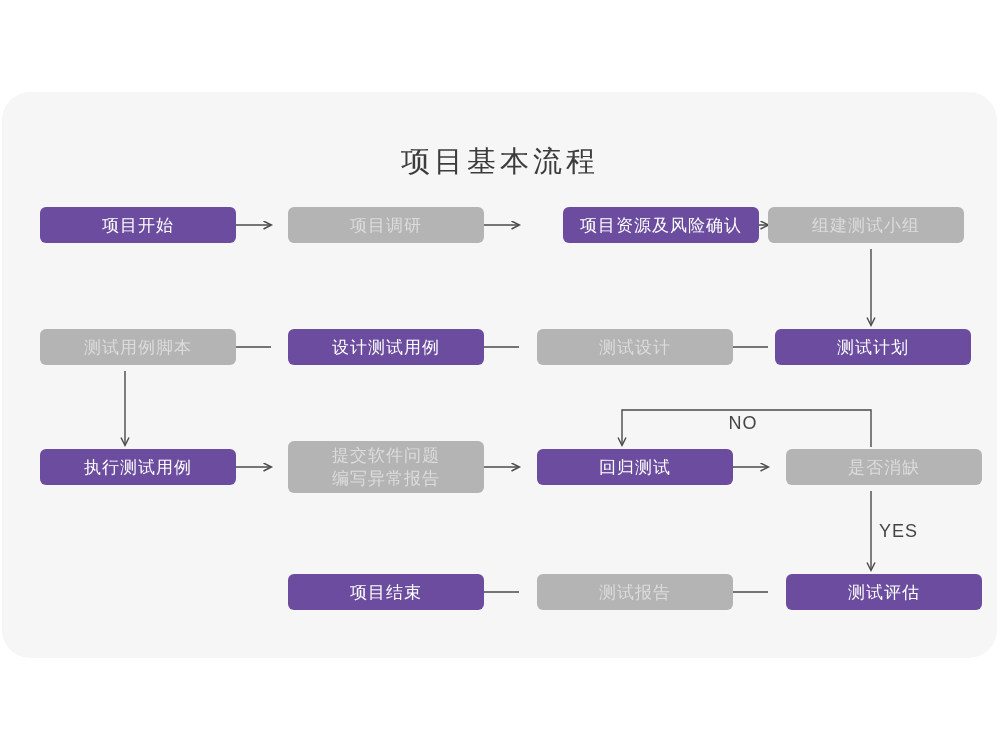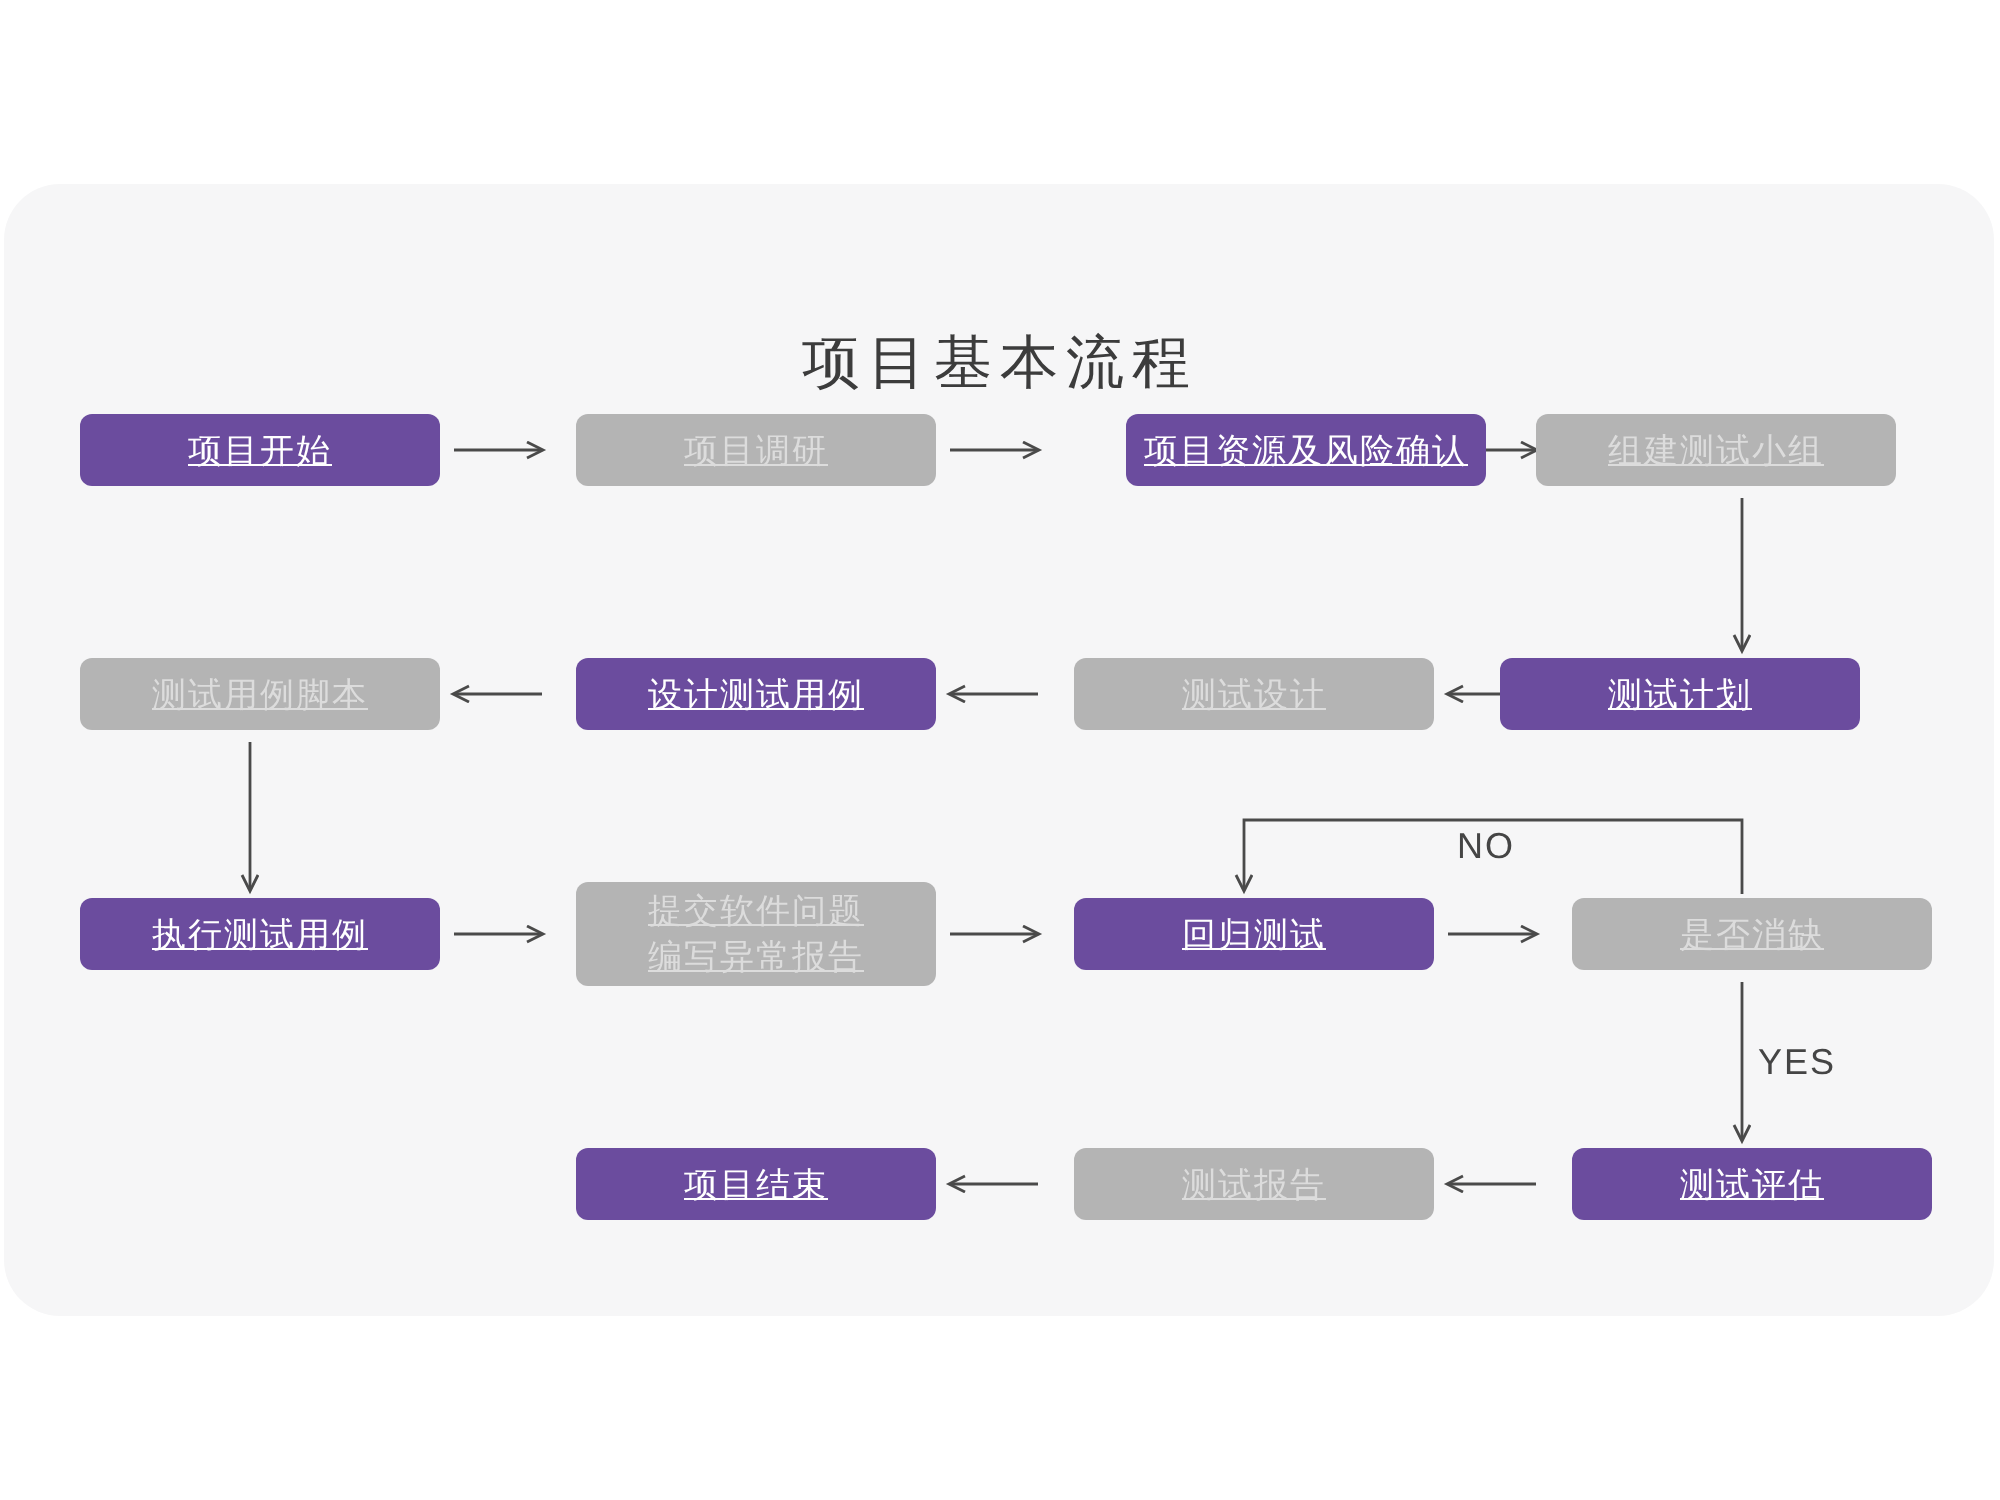--- a/index.html
+++ b/index.html
@@ -28,37 +28,35 @@
   .title {
     position: absolute;
     left: 0;
     top: 142px;
     width: 1000px;
     text-align: center;
     font-size: 29px;
     font-weight: 500;
     letter-spacing: 4px;
     color: #3c3c3c;
-    margin-top: 20px;
   }
   .node {
     position: absolute;
-    width: 180px;
+    width: 196px;
     height: 36px;
     border-radius: 6px;
     display: flex;
     align-items: center;
     justify-content: center;
     text-align: center;
     font-size: 17px;
     letter-spacing: 1px;
     white-space: pre-line;
     line-height: 23px;
     box-sizing: border-box;
-    text-decoration: underline;
   }
   .node.purple {
     background: #6b4c9e;
     color: #ffffff;
   }
   .node.gray {
     background: #b4b4b4;
     color: #dcdcdc;
     text-align: right;
   }
@@ -131,21 +129,21 @@
       <line x1="768" y1="592" x2="724" y2="592" marker-end="url(#head)"></line>
       <line x1="519" y1="592" x2="475" y2="592" marker-end="url(#head)"></line>
     </g>
   </svg>
 
   <div class="node purple" style="left:40px;  top:207px;">项目开始</div>
   <div class="node gray" style="left:288px; top:207px;">项目调研</div>
   <div class="node purple" style="left:563px; top:207px;">项目资源及风险确认</div>
   <div class="node gray" style="left:768px; top:207px;">组建测试小组</div>
 
-  <div class="node purple" style="left:750px; top:329px;">测试计划</div>
+  <div class="node purple" style="left:775px; top:329px;">测试计划</div>
   <div class="node gray" style="left:537px; top:329px;">测试设计</div>
   <div class="node purple" style="left:288px; top:329px;">设计测试用例</div>
   <div class="node gray" style="left:40px;  top:329px;">测试用例脚本</div>
 
   <div class="node purple" style="left:40px;  top:449px;">执行测试用例</div>
   <div class="node gray tall" style="left:288px; top:441px;">提交软件问题
 编写异常报告</div>
   <div class="node purple" style="left:537px; top:449px;">回归测试</div>
   <div class="node gray" style="left:786px; top:449px;">是否消缺</div>
 

